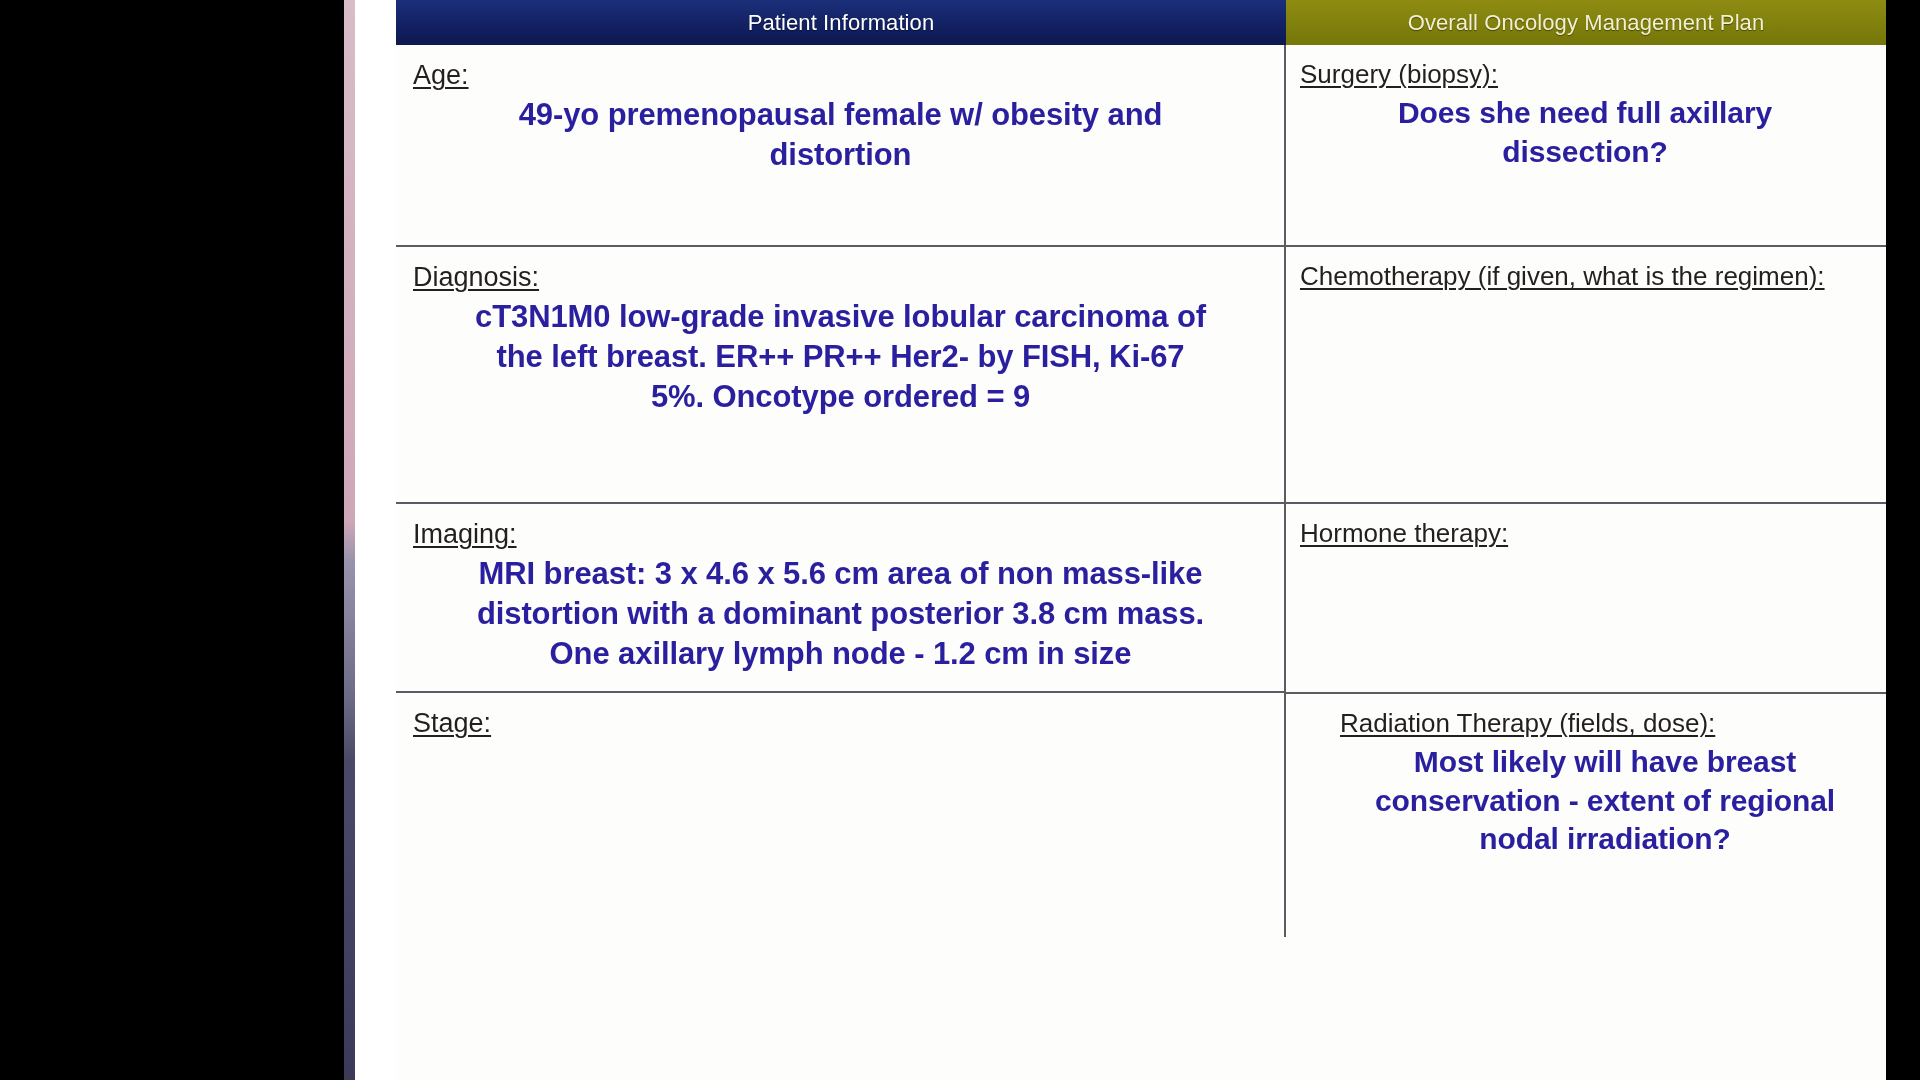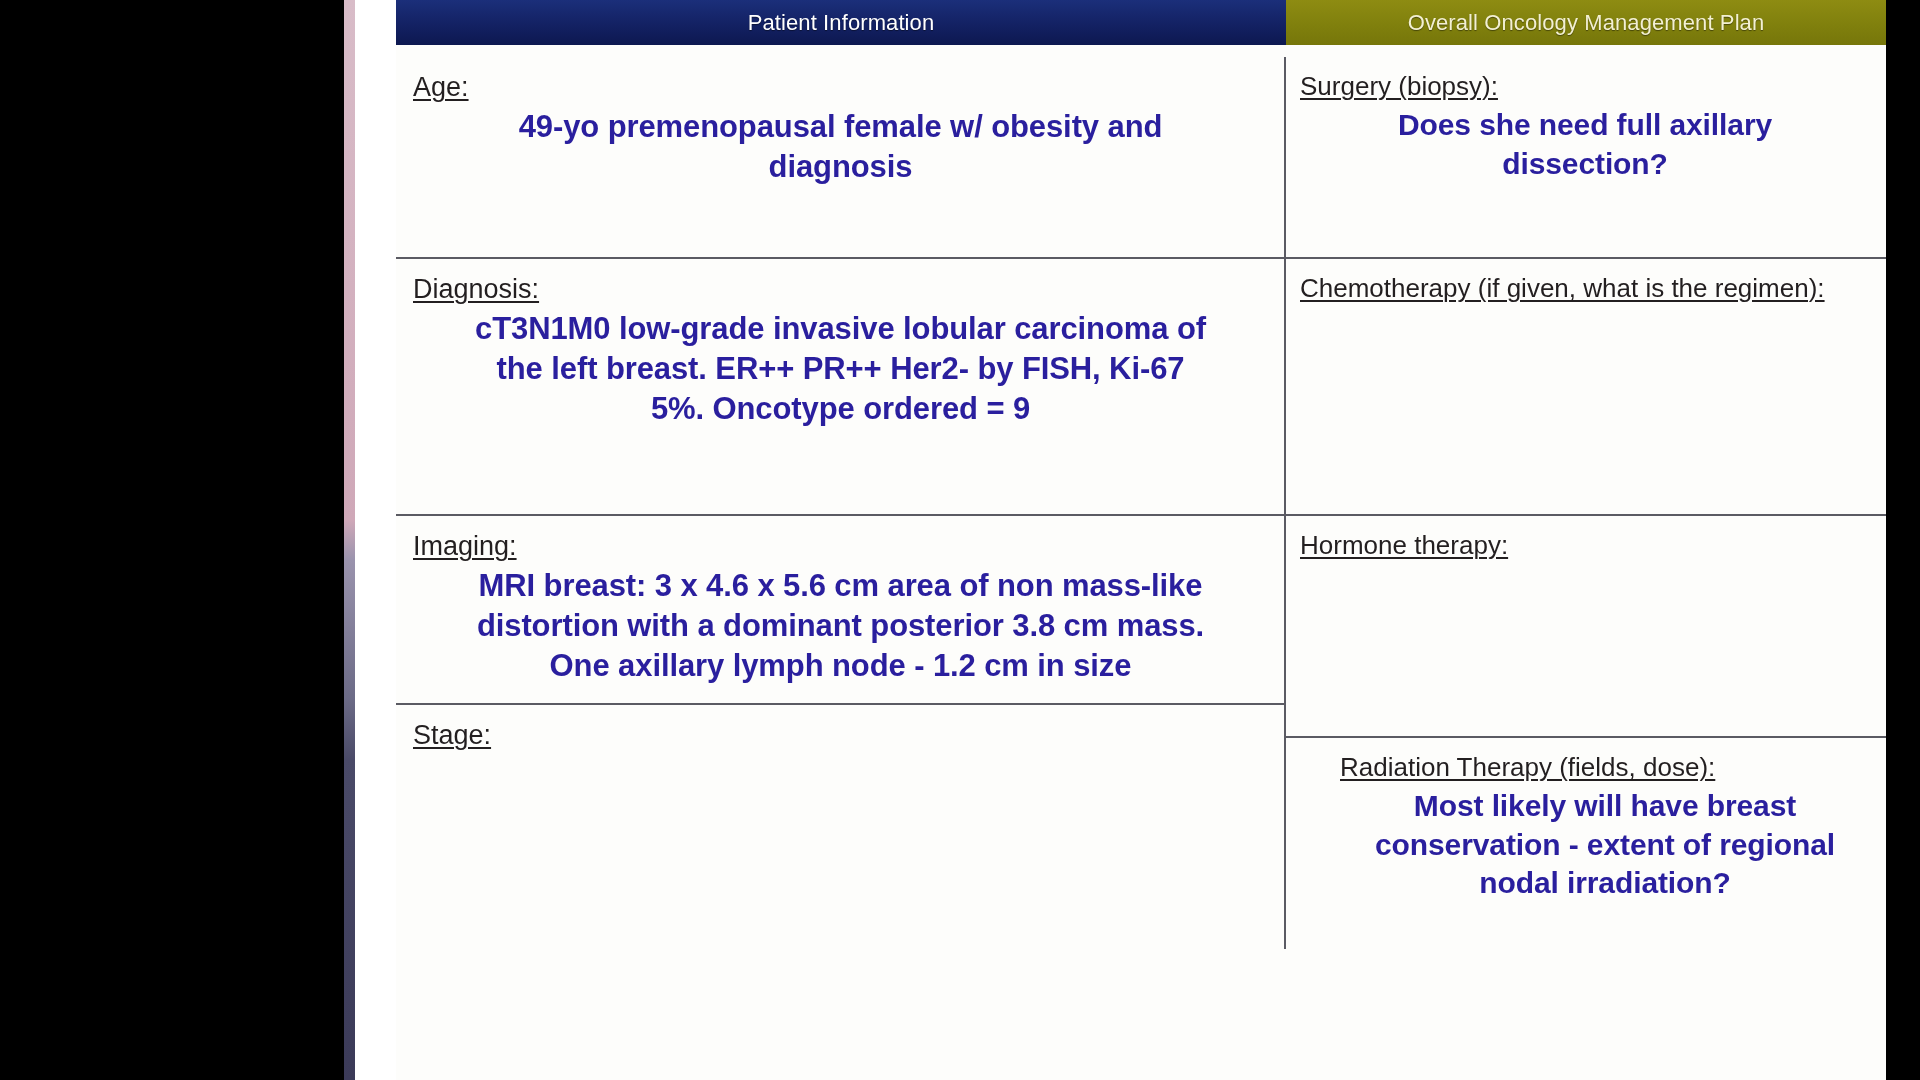--- a/index.html
+++ b/index.html
@@ -86,21 +86,21 @@
   #grid {
     position: relative;
     width: 100%;
     height: 1035px;
     background: #fdfdfb;
     box-sizing: border-box;
   }
 
   .col {
     position: absolute;
-    top: 12px;
+    top: 0;
     box-sizing: border-box;
   }
   .col-left  { left: 0;     width: 890px; border-right: 2px solid #5b5b63; }
   .col-right { left: 890px; width: 600px; }
 
   .cell {
     position: relative;
     box-sizing: border-box;
     padding: 14px 16px 10px 17px;
     border-bottom: 2px solid #5b5b63;
@@ -134,21 +134,21 @@
   
   .lrow-age        { height: 202px; }
   .lrow-diagnosis  { height: 257px; }
   .lrow-imaging    { height: 189px; }
   .lrow-pathology  { height: 110px; }
   .lrow-stage      { height: 244px; border-bottom: none; }
 
   
   .rrow-surgery    { height: 202px; }
   .rrow-chemo      { height: 257px; }
-  .rrow-hormone    { height: 222px; }
+  .rrow-hormone    { height: 190px; }
   .rrow-radiation  { height: 354px; border-bottom: none; margin-left: 40px; }
 
   .rrow-surgery .cell-label,
   .rrow-chemo .cell-label,
   .rrow-hormone .cell-label,
   .rrow-radiation .cell-label { font-size: 26px; }
 
   .col-right .cell { padding-left: 14px; }
   .col-right .cell-body { font-size: 30px; }
 </style>
@@ -168,21 +168,21 @@
     </div>
 
     <div id="grid">
 
       <div class="col col-left">
 
         <div class="cell lrow-age">
           <span class="cell-label">Age:</span>
           <div class="cell-body">
             <span class="ln">49-yo premenopausal female w/ obesity and</span>
-            <span class="ln">diagnosis</span>
+            <span class="ln">distortion</span>
           </div>
         </div>
 
         <div class="cell lrow-diagnosis">
           <span class="cell-label">Diagnosis:</span>
           <div class="cell-body">
             <span class="ln">cT3N1M0 low-grade invasive lobular carcinoma of</span>
             <span class="ln">the left breast. ER++ PR++ Her2- by FISH, Ki-67</span>
             <span class="ln">5%. Oncotype ordered = 9</span>
           </div>

